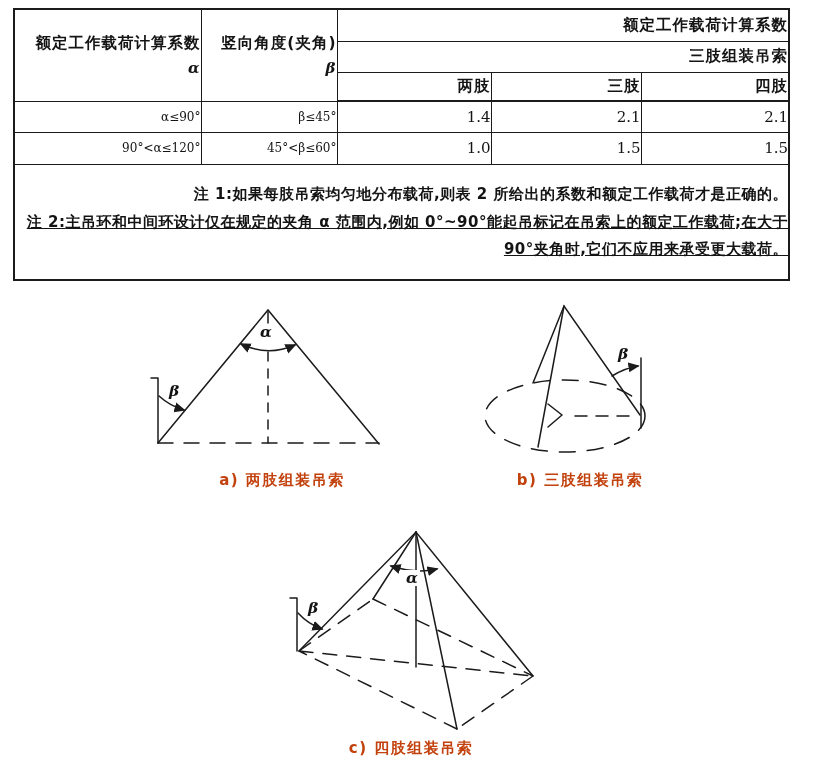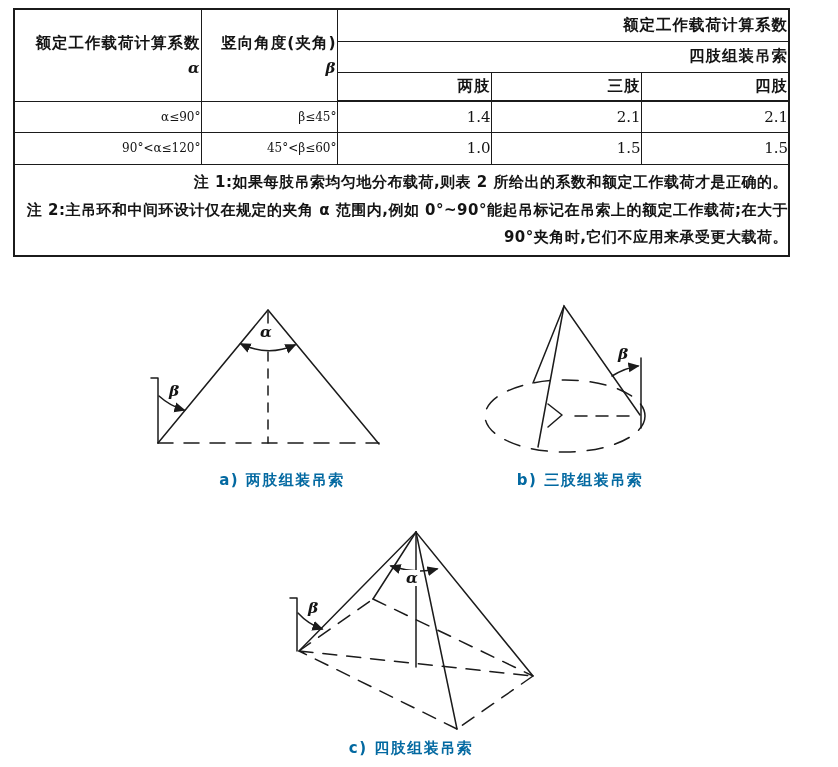--- a/index.html
+++ b/index.html
@@ -55,32 +55,32 @@
     border-top: 2.4px solid #1b1b1b;
   }
   .note {
     font-size: 15px;
     font-weight: 600;
     line-height: 27px;
     padding-left: 56px;
     text-indent: -56px;
     letter-spacing: 0.5px;
   }
-  .note + .note { margin-top: 1px; }
+  .note + .note { margin-top: 1px; text-decoration: underline; }
 
   
   svg.drawing { position: absolute; left: 0; top: 0; }
   .fig-caption {
     position: absolute;
     width: 220px;
     text-align: center;
     font-size: 15px;
     font-weight: 700;
     letter-spacing: 1.5px;
-    color: #0369a1;
+    color: #c2410c;
   }
   .greek-label {
     position: absolute;
     font-family: "DejaVu Serif", serif;
     font-style: italic;
     font-size: 15.5px;
     font-weight: 600;
     color: #141414;
     background: #ffffff;
     padding: 0 2px;
@@ -114,42 +114,42 @@
           <div>额定工作载荷计算系数</div>
           <div class="greek-inline hdr-line2">α</div>
         </th>
         <th rowspan="3" class="hdr">
           <div>竖向角度(夹角)</div>
           <div class="greek-inline hdr-line2">β</div>
         </th>
         <th colspan="3" class="hdr">额定工作载荷计算系数</th>
       </tr>
       <tr style="height:31px">
-        <th colspan="3" class="hdr">四肢组装吊索</th>
+        <th colspan="3" class="hdr">三肢组装吊索</th>
       </tr>
       <tr class="leg-row" style="height:29px">
         <th class="hdr">两肢</th>
         <th class="hdr">三肢</th>
         <th class="hdr">四肢</th>
       </tr>
       <tr style="height:31px">
         <td class="cond">α≤90°</td>
         <td class="cond">β≤45°</td>
         <td class="val">1.4</td>
         <td class="val">2.1</td>
         <td class="val">2.1</td>
       </tr>
       <tr style="height:32px">
         <td class="cond">90°&lt;α≤120°</td>
         <td class="cond">45°&lt;β≤60°</td>
         <td class="val">1.0</td>
         <td class="val">1.5</td>
         <td class="val">1.5</td>
       </tr>
-      <tr style="height:92px">
+      <tr style="height:116px">
         <td colspan="5" class="notes-cell">
           <div class="note"><span>注 1:</span><span>如果每肢吊索均匀地分布载荷,则表 2 所给出的系数和额定工作载荷才是正确的。</span></div>
           <div class="note"><span>注 2:</span><span>主吊环和中间环设计仅在规定的夹角 α 范围内,例如 0°~90°能起吊标记在吊索上的额定工作载荷;在大于 90°夹角时,它们不应用来承受更大载荷。</span></div>
         </td>
       </tr>
     </tbody>
   </table>
 
   <svg class="drawing" width="838" height="767" viewBox="0 0 838 767" fill="none" stroke="#1b1b1b" stroke-width="1.5" stroke-linecap="round">
     <defs>

